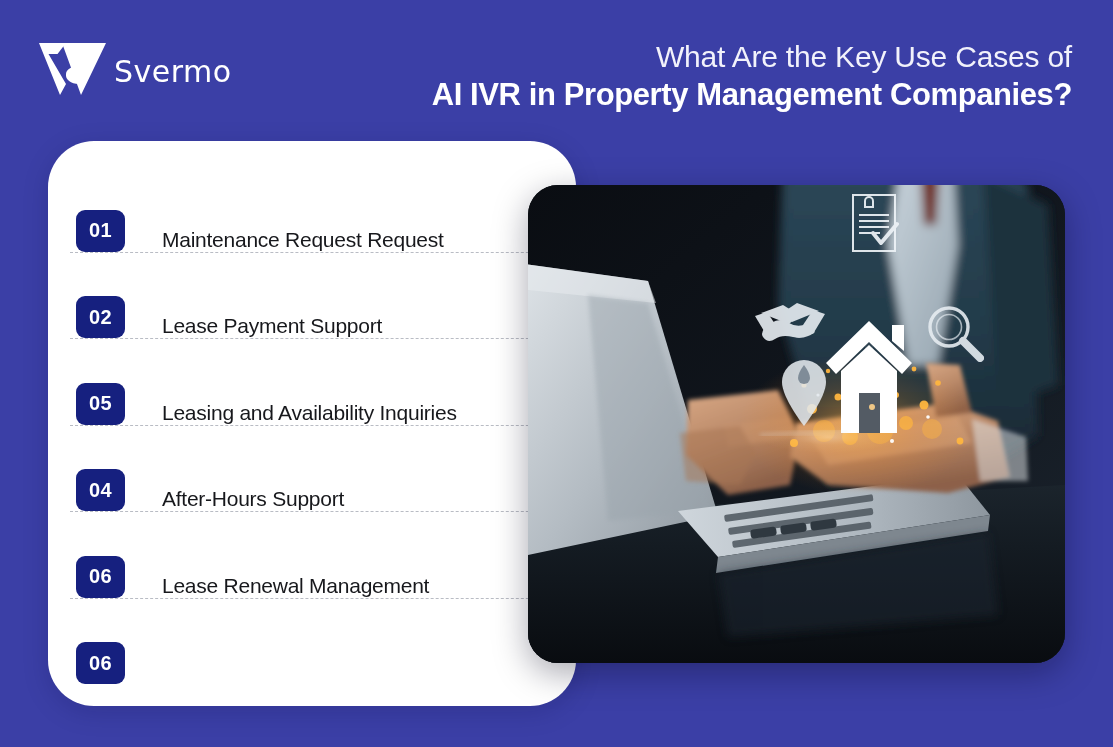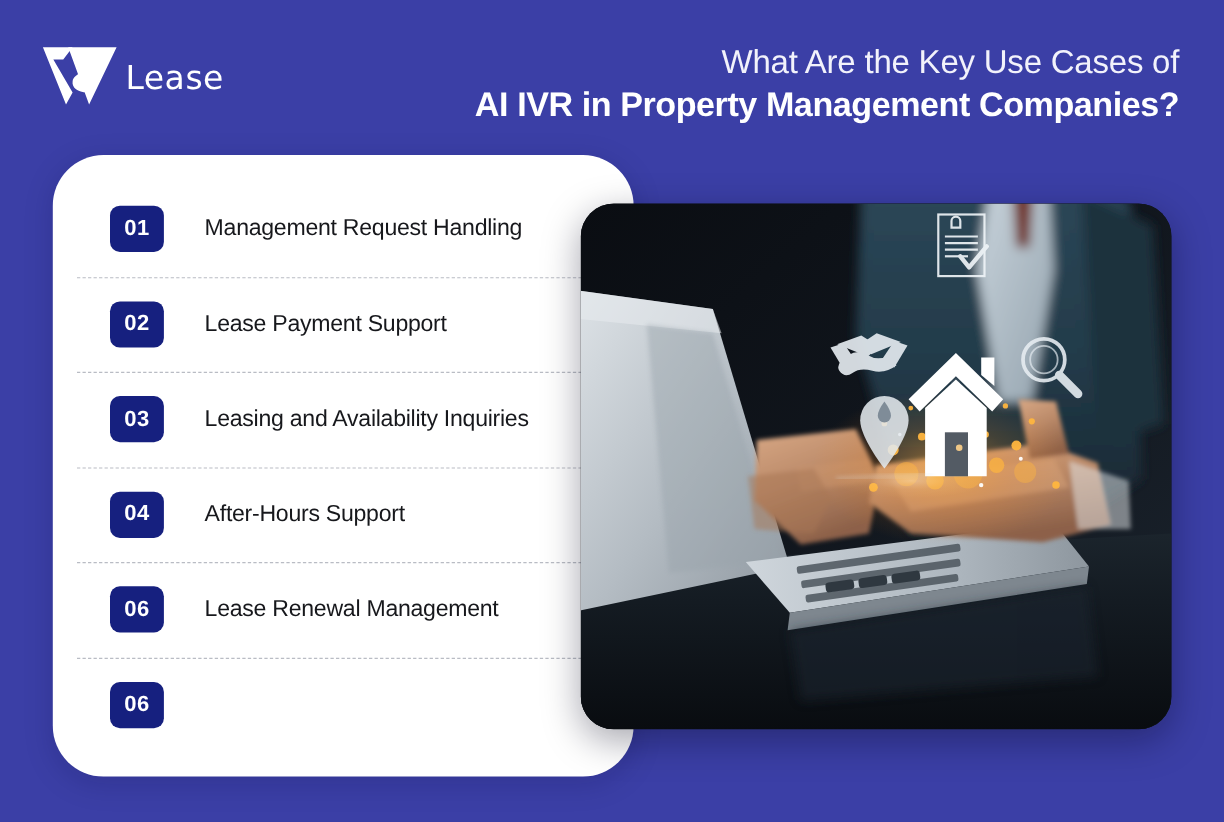--- a/index.html
+++ b/index.html
@@ -44,22 +44,22 @@
     border-radius:46px;
     box-shadow:0 6px 26px rgba(10,12,60,.18);
   }
   .list {
     position:absolute; left:0; top:0; right:0;
     padding:24px 0 0 0;
   }
   .row {
     position:relative;
     height:86.5px;
-    display:flex; align-items:center;
-    padding-left:52px;
+    display:flex; align-items:flex-end;
+    padding-left:28px;
   }
   .row + .row::before {
     content:"";
     position:absolute; left:22px; right:-48px; top:0;
     border-top:1.4px dashed #b9bcc4;
   }
   .badge {
     width:49px; height:42px; flex:0 0 49px;
     background:#16207f;
     border-radius:9px;
@@ -93,43 +93,43 @@
 <body>
 
 <div class="brand">
   <svg class="brand-mark" viewBox="0 0 74 62">
     <g fill="#ffffff">
       <path d="M3 3 L30 3 L21.5 14 L12.5 14 L30 44 L24 55 Z"></path>
       <path d="M26 3 L70 3 L45 55 Z M36 11 L58 11 L45 39 Z"></path>
       <path d="M34 10 C47 8 56 12 55 19 C54 26 41 27 40 32 C39.5 36 47 37 53 34 L50 43 C38 46 29 41 30 34 C31 26 44 26 45 21 C45.6 17.6 39 17 33 19 Z"></path>
     </g>
   </svg>
-  <span class="brand-name">Lease</span>
+  <span class="brand-name">Svermo</span>
 </div>
 
 <div class="headline">
   <span class="l1">What Are the Key Use Cases of</span>
   <span class="l2">AI IVR in Property Management Companies?</span>
 </div>
 
 <div class="card">
   <div class="list">
 
     <div class="row">
       <div class="badge">01</div>
-      <div class="row-label">Management Request Handling</div>
+      <div class="row-label">Maintenance Request Request</div>
     </div>
 
     <div class="row">
       <div class="badge">02</div>
       <div class="row-label">Lease Payment Support</div>
     </div>
 
     <div class="row">
-      <div class="badge">03</div>
+      <div class="badge">05</div>
       <div class="row-label">Leasing and Availability Inquiries</div>
     </div>
 
     <div class="row">
       <div class="badge">04</div>
       <div class="row-label">After-Hours Support</div>
     </div>
 
     <div class="row">
       <div class="badge">06</div>

